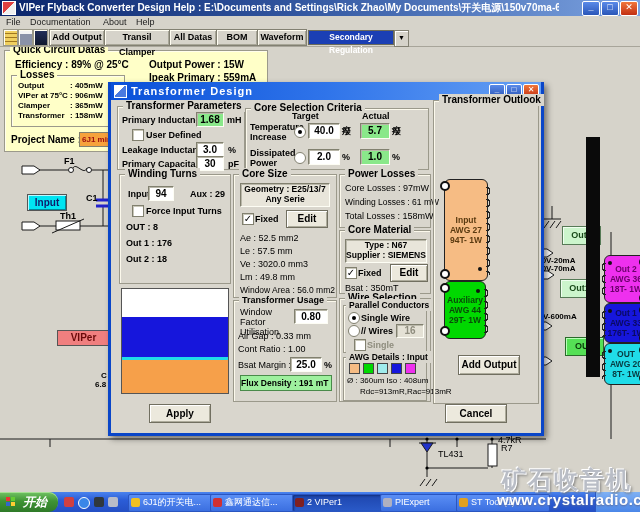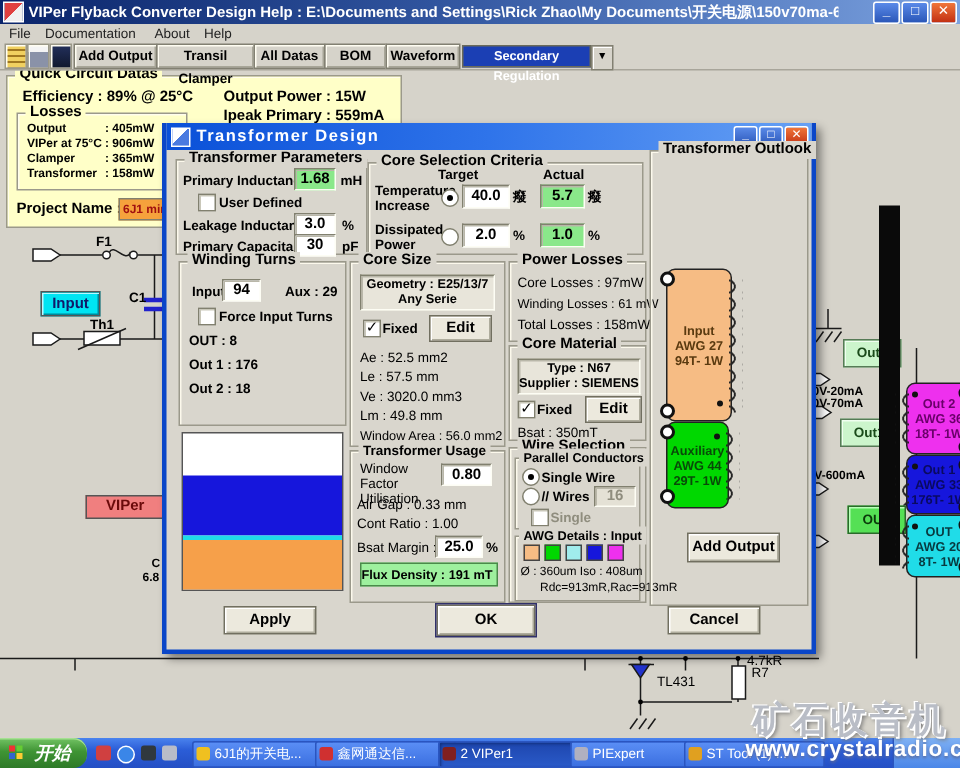--- a/index.html
+++ b/index.html
@@ -350,21 +350,20 @@
         <div>8T- 1W</div>
       </div>
     </div>
     <span class="term" style="left:205px;top:244px"></span>
     <span class="term" style="left:205px;top:272px"></span>
     <span class="pdot" style="left:174px;top:248px"></span>
     <div class="abs btn" style="left:24px;top:254px;width:60px;height:18px;line-height:18px">Add Output</div>
   </div>
 
   <div class="abs btn" style="left:38px;top:322px;width:60px;height:17px;line-height:17px">Apply</div>
-  <div class="abs btn" style="left:180px;top:321px;width:64px;height:19px;line-height:19px;outline:1px solid #30306a">OK</div>
   <div class="abs btn" style="left:334px;top:322px;width:60px;height:17px;line-height:17px">Cancel</div>
 </div>
 
 <div class="abs wm1">矿石收音机</div>
 <div class="abs wm2">www.crystalradio.cn</div>
 
 <div class="abs taskbar">
   <div class="startbtn">
     <span style="position:absolute;left:6px;top:5px;width:9px;height:9px;z-index:1">
       <span style="position:absolute;left:0;top:0;width:4px;height:4px;background:#e33"></span>

